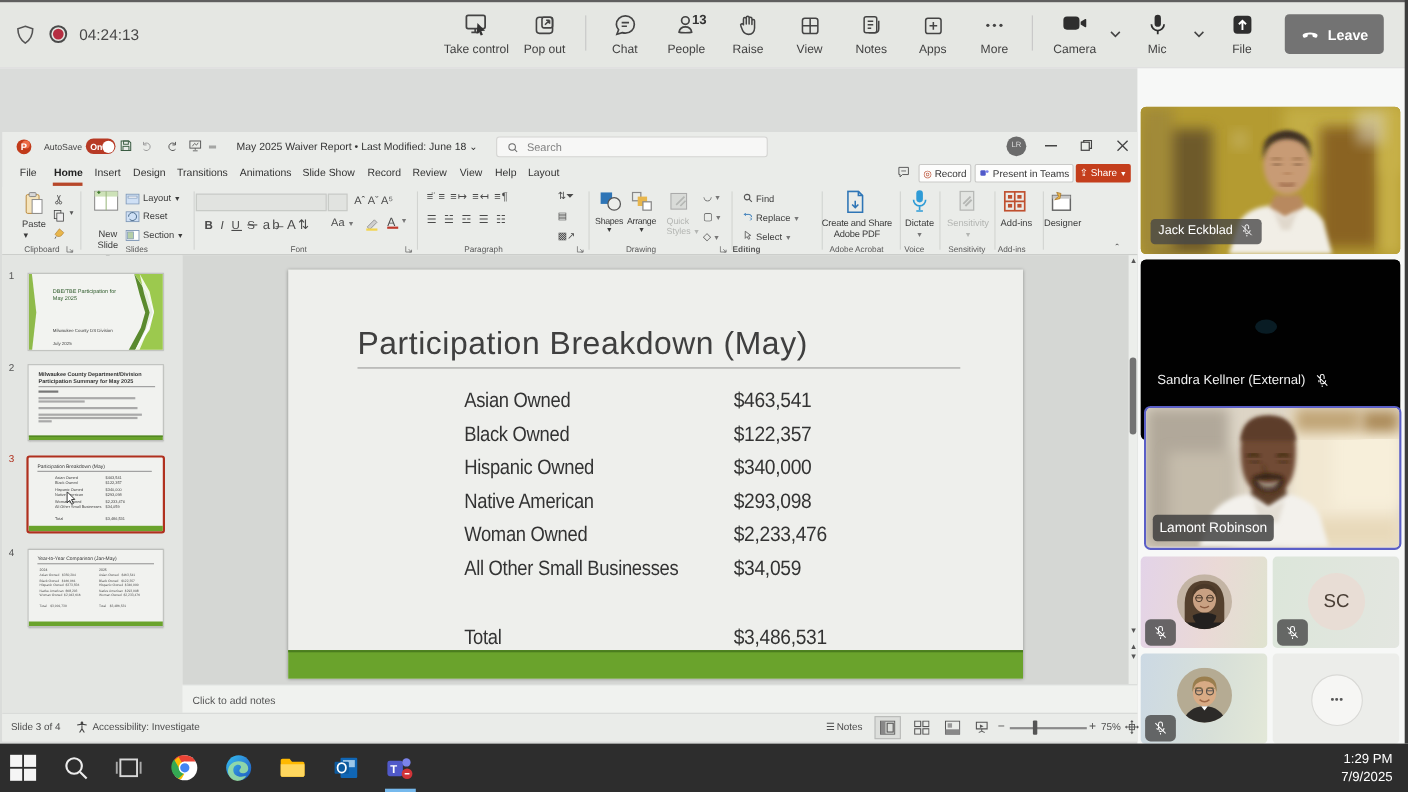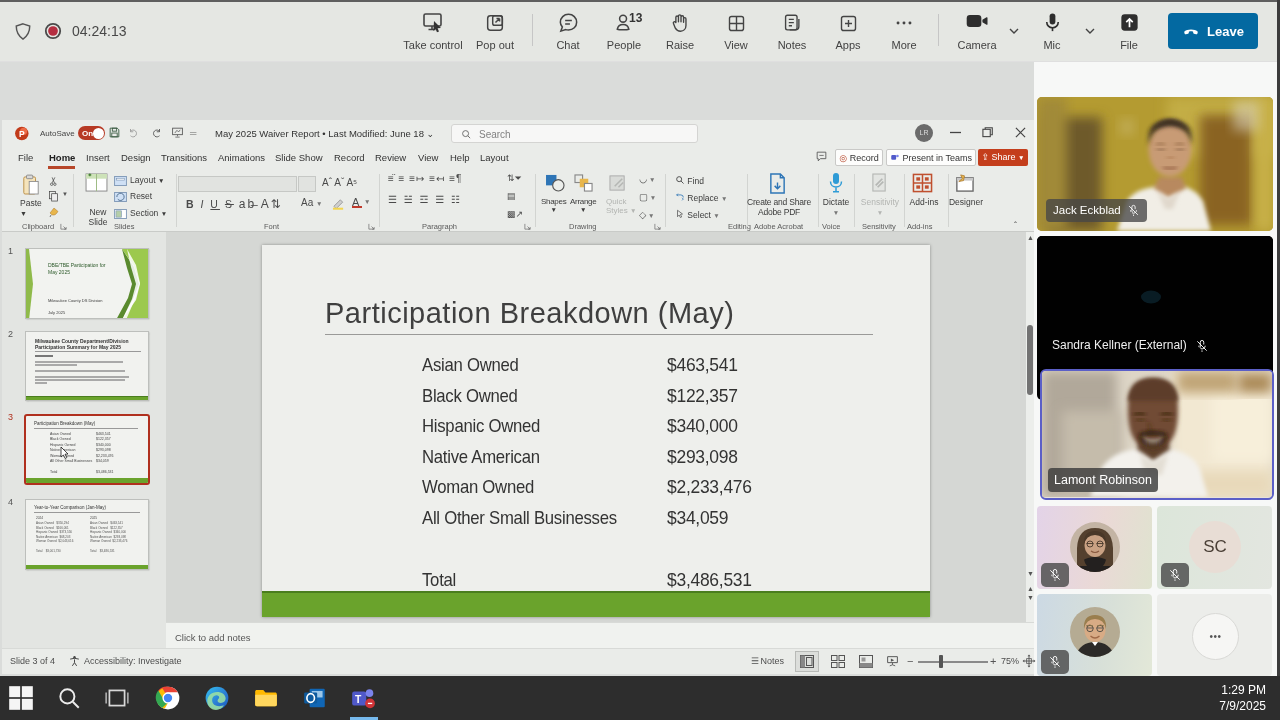--- a/index.html
+++ b/index.html
@@ -6,21 +6,21 @@
 html,body { width:1280px; height:720px; overflow:hidden; background:#fbfbfb;
   font-family:"Liberation Sans", sans-serif; }
 .abs { position:absolute; }
 
 #topbar { position:absolute; left:0; top:0; width:1280px; height:62px; background:#e5e7e3; border-bottom:1px solid #dfdfdf;}
 .tbtn { position:absolute; top:8px; width:56px; height:48px; text-align:center; color:#424242;}
 .tbtn .ic { height:26px; display:flex; align-items:flex-end; justify-content:center;}
 .tbtn .lb { font-size:11px; margin-top:5px; color:#424242; white-space:nowrap;}
 .tdiv { position:absolute; top:14px; width:1px; height:32px; background:#c6c6c6; }
 #timer { position:absolute; left:72px; top:23px; font-size:14px; color:#484848; }
-#leave { position:absolute; left:1168px; top:13px; width:90px; height:36px; background:#0369a1; border-radius:4px; color:#fff; font-size:13px; font-weight:bold; display:flex; align-items:center; justify-content:center; gap:7px;}
+#leave { position:absolute; left:1168px; top:13px; width:90px; height:36px; background:#737373; border-radius:4px; color:#fff; font-size:13px; font-weight:bold; display:flex; align-items:center; justify-content:center; gap:7px;}
 
 #stage { position:absolute; left:0; top:62px; width:1280px; height:614px; background:#f7f8f7; }
 
 #taskbar { position:absolute; left:0; top:676px; width:1280px; height:44px; background:#2d2d2d; }
 .tkic { position:absolute; top:9px; width:26px; height:26px; display:flex; align-items:center; justify-content:center; }
 #clock { position:absolute; right:14px; top:6px; color:#fff; font-size:12px; text-align:right; line-height:16px;}
 
 #ppt { position:absolute; left:2px; top:120px; width:1032px; height:554px; background:#eaece9; }
 #ppt-title { position:absolute; left:0; top:0; width:100%; height:26px; }
 #ppt-tabs { position:absolute; left:0; top:26px; width:100%; height:24px; font-size:9.5px; color:#333;}
@@ -363,21 +363,21 @@
     <div class="abs" style="left:673px;top:5px;font-size:8.5px;color:#3b3b3b;"><svg width="10" height="10" viewBox="0 0 24 24" style="vertical-align:-1px;">
           <circle cx="10" cy="10" r="6" fill="none" stroke="#555" stroke-width="2.4"></circle>
           <path d="M14.5 14.5l6 6" stroke="#555" stroke-width="2.4"></path>
         </svg> Find</div>
     <div class="abs" style="left:673px;top:22px;font-size:8.5px;color:#3b3b3b;"><svg width="10" height="10" viewBox="0 0 24 24" style="vertical-align:-1px;">
           <path d="M7 4 4 7l3 3M4 7h10a6 6 0 0 1 6 6M17 20l3-3-3-3" fill="none" stroke="#2e75b6" stroke-width="2"></path>
         </svg> Replace <span style="font-size:6.5px;color:#777;">▼</span></div>
     <div class="abs" style="left:673px;top:39px;font-size:8.5px;color:#3b3b3b;"><svg width="10" height="10" viewBox="0 0 24 24" style="vertical-align:-1px;">
           <path d="M6 3l12 9-5 1 3 6-3 1.5-3-6-4 4z" fill="none" stroke="#555" stroke-width="1.8"></path>
         </svg> Select <span style="font-size:6.5px;color:#777;">▼</span></div>
-    <div class="rlabel" style="left:726px;">Editing</div>
+    <div class="rlabel" style="left:664px;font-weight:bold;">Editing</div>
     <div class="rdiv" style="left:745px;top:4px;"></div>
 
     <svg class="abs" style="left:766px;top:3px" width="19" height="21" viewBox="0 0 20 22">
         <path d="M3 1h10l4 4v16H3z" fill="none" stroke="#2e75b6" stroke-width="1.5"></path>
         <path d="M13 1v4h4" fill="none" stroke="#2e75b6" stroke-width="1.5"></path>
         <path d="M10 16v-6m-3 3.5 3 3 3-3" fill="none" stroke="#2e75b6" stroke-width="1.5"></path>
       </svg>
     <div class="abs" style="left:739px;top:27px;font-size:8.5px;color:#3b3b3b;text-align:center;width:76px;letter-spacing:-0.2px;">Create and Share<br>Adobe PDF</div>
     <div class="rlabel" style="left:752px;">Adobe Acrobat</div>
     <div class="rdiv" style="left:816px;top:4px;"></div>

